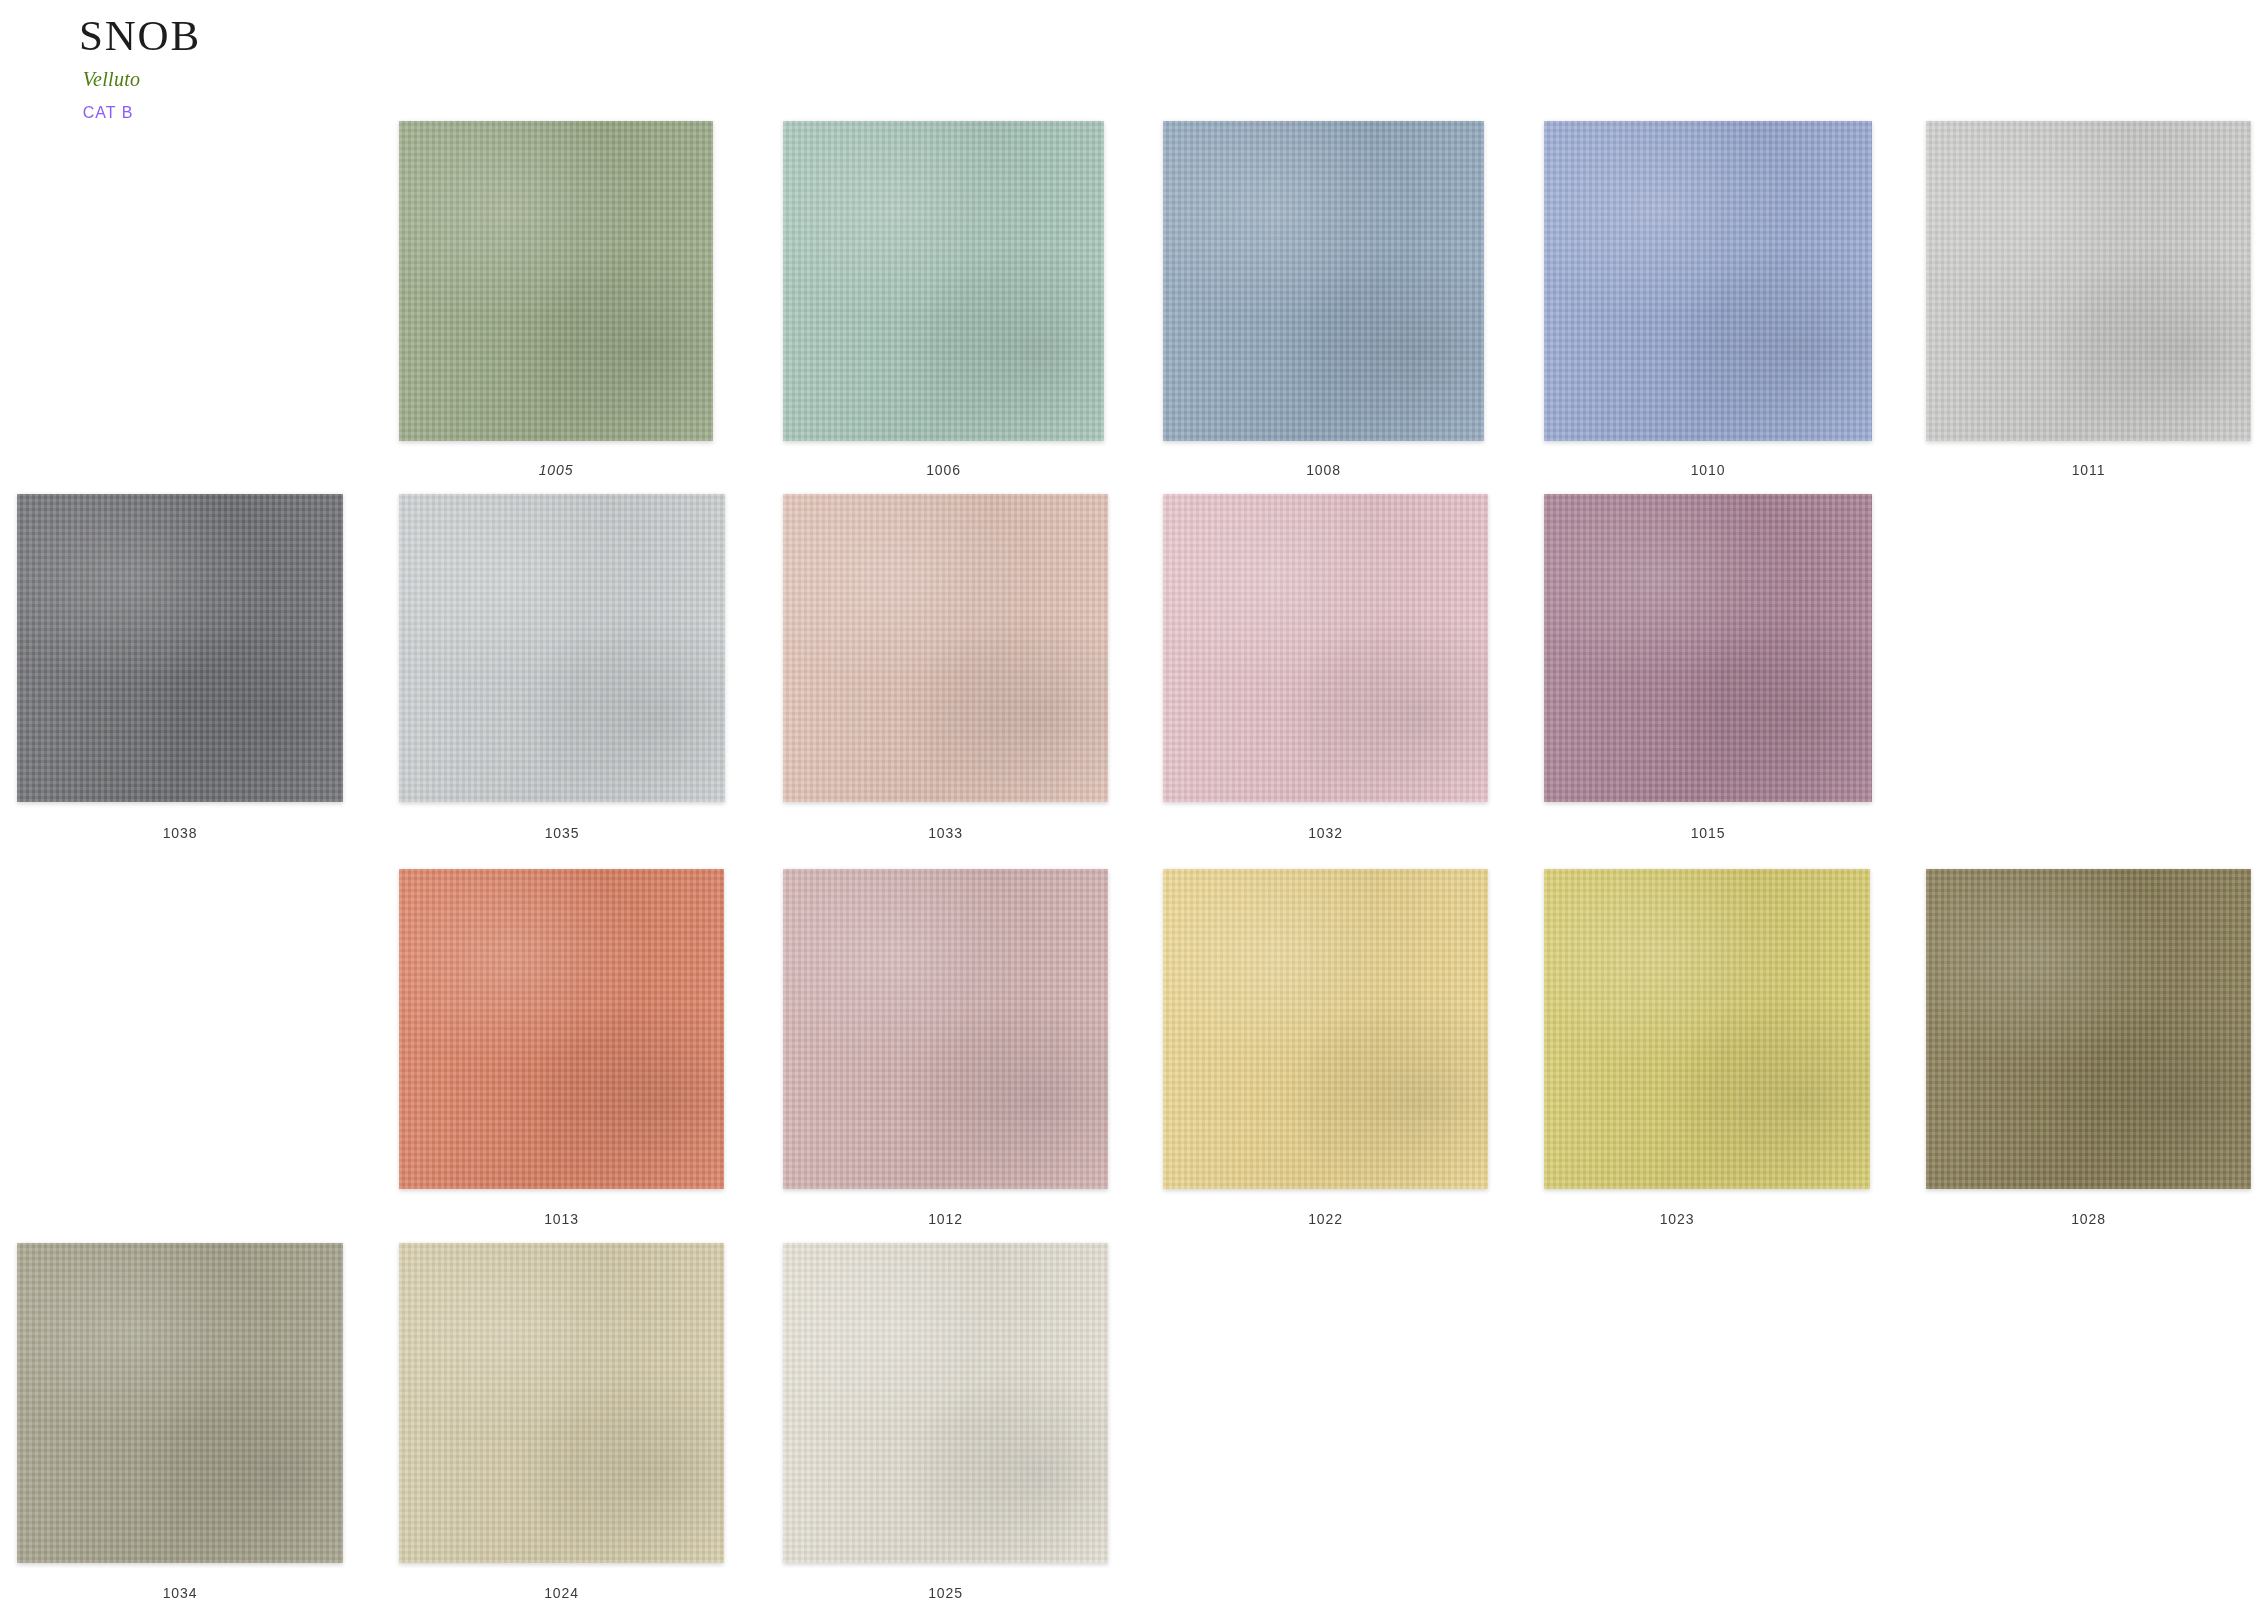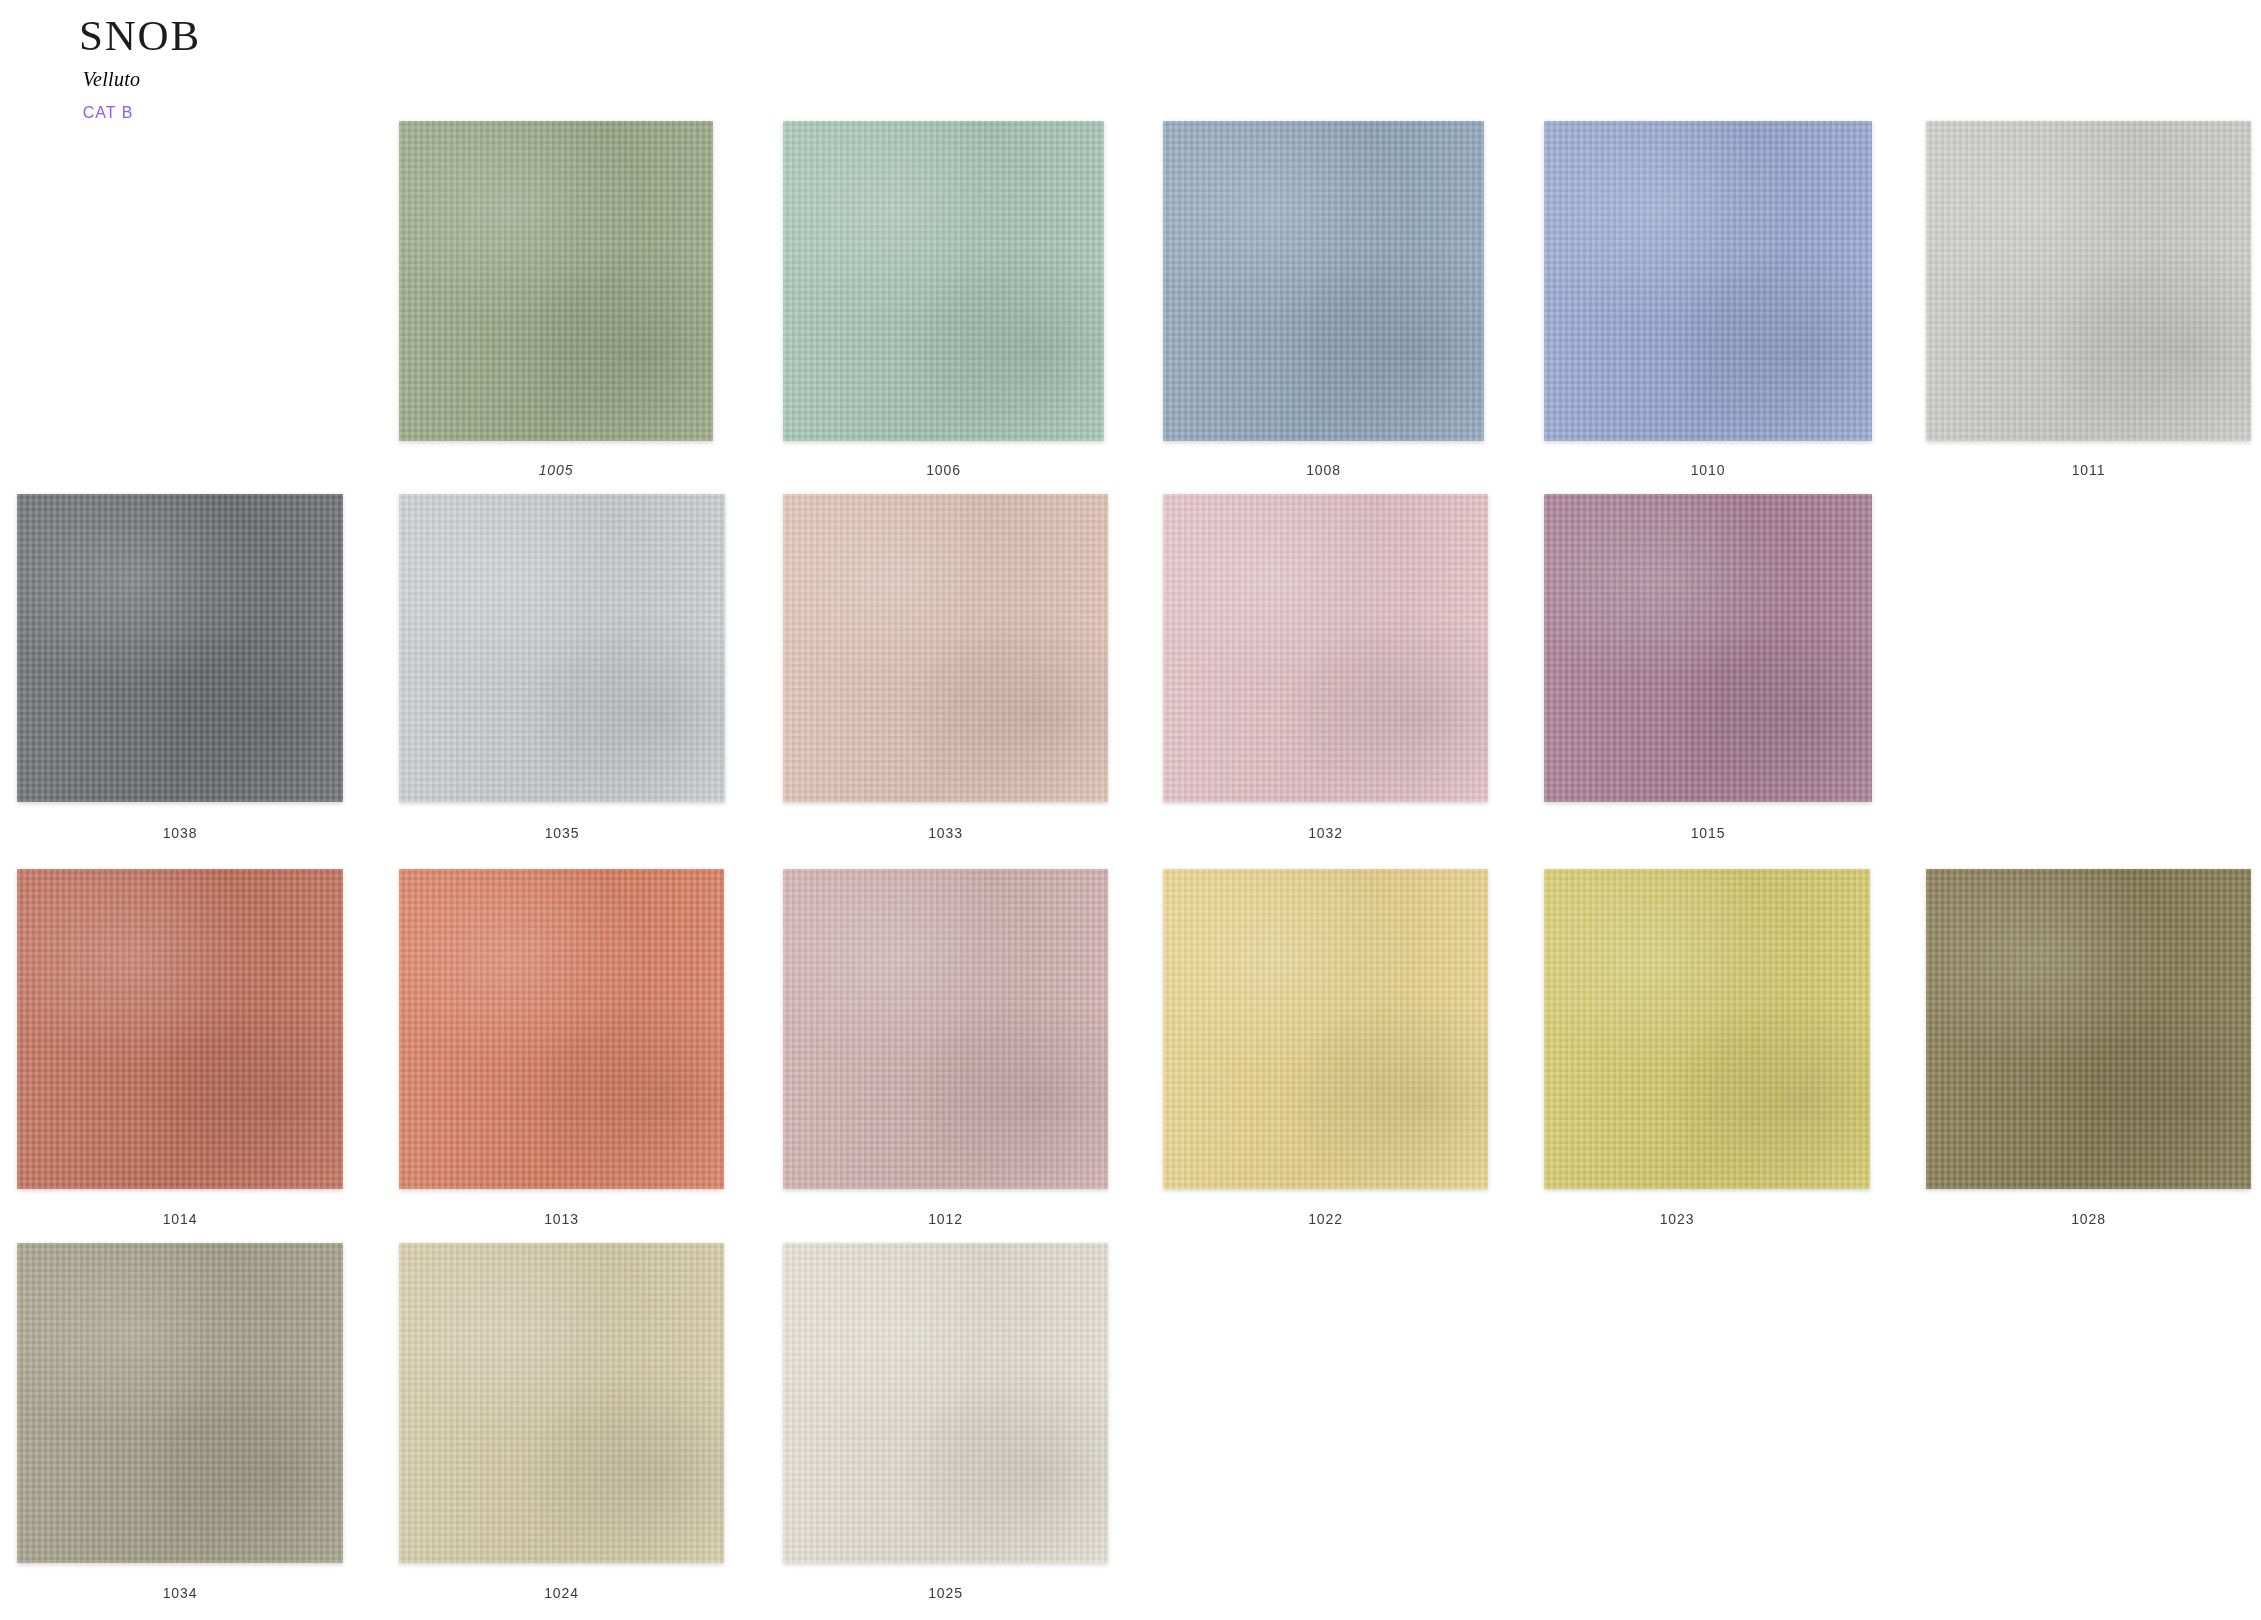--- a/index.html
+++ b/index.html
@@ -30,21 +30,21 @@
     font-weight: 400;
     color: #1d1d1d;
     line-height: 1.0;
     margin: 0;
     padding-top: 7.4px;
   }
   .collection-name {
     font-family: "Liberation Serif", serif;
     font-style: italic;
     font-size: 20px;
-    color: #000000;
+    color: #4d7c0f;
     margin: 11px 0 0 3.7px;
     letter-spacing: 0.3px;
   }
   .category-label {
     font-family: "Liberation Sans", sans-serif;
     font-size: 16px;
     color: #8b5cf6;
     letter-spacing: 1px;
     margin: 13.5px 0 0 3.7px;
   }
@@ -152,24 +152,20 @@
       <div class="cell" style="left: 1163px; width: 325px;">
         <div class="swatch" style="width: 325px; height: 308px; background-color: rgb(231, 195, 202);"></div>
         <div class="swatch-code" style="top: 331px;">1032</div>
       </div>
       <div class="cell" style="left: 1544px; width: 328px;">
         <div class="swatch" style="width: 328px; height: 308px; background-color: rgb(168, 127, 147);"></div>
         <div class="swatch-code" style="top: 331px;">1015</div>
       </div>
     </div>
     <div class="row" style="top: 748px; position: absolute;">
-      <div class="cell" style="left: 17px; width: 326px;">
-        <div class="swatch" style="width: 326px; height: 320px; background-color: rgb(195, 112, 92);"></div>
-        <div class="swatch-code" style="top: 342px;">1014</div>
-      </div>
       <div class="cell" style="left: 399px; width: 325px;">
         <div class="swatch" style="width: 325px; height: 320px; background-color: rgb(221, 128, 98);"></div>
         <div class="swatch-code" style="top: 342px;">1013</div>
       </div>
       <div class="cell" style="left: 783px; width: 325px;">
         <div class="swatch" style="width: 325px; height: 320px; background-color: rgb(212, 178, 178);"></div>
         <div class="swatch-code" style="top: 342px;">1012</div>
       </div>
       <div class="cell" style="left: 1163px; width: 325px;">
         <div class="swatch" style="width: 325px; height: 320px; background-color: rgb(236, 213, 141);"></div>

